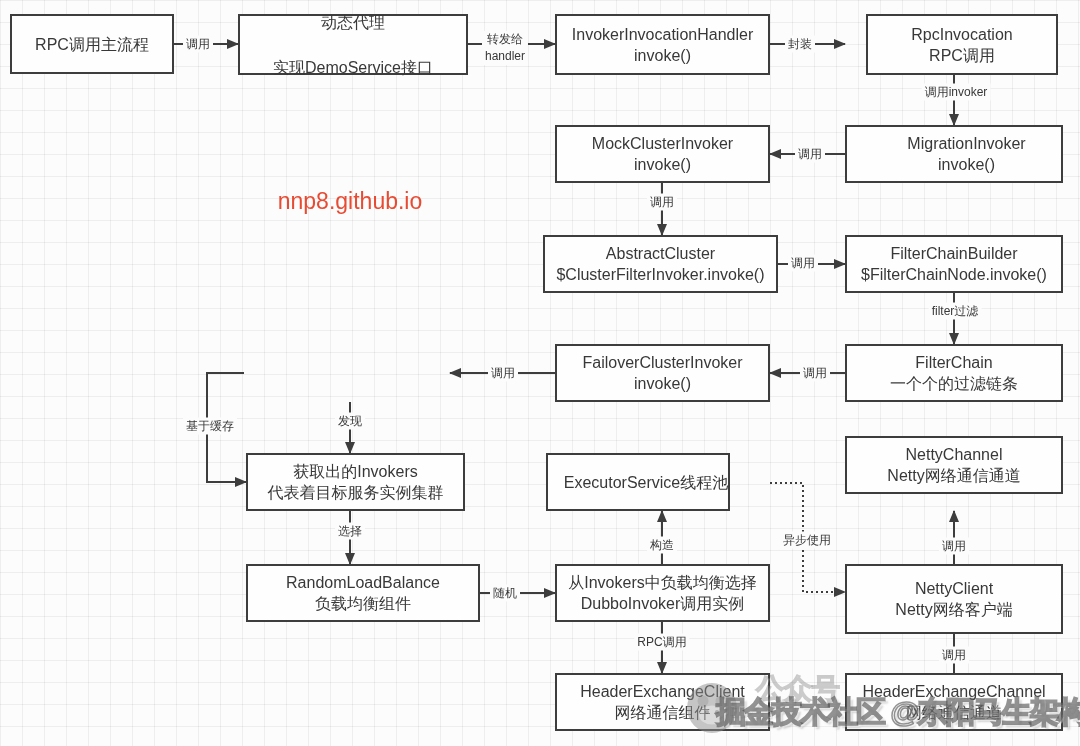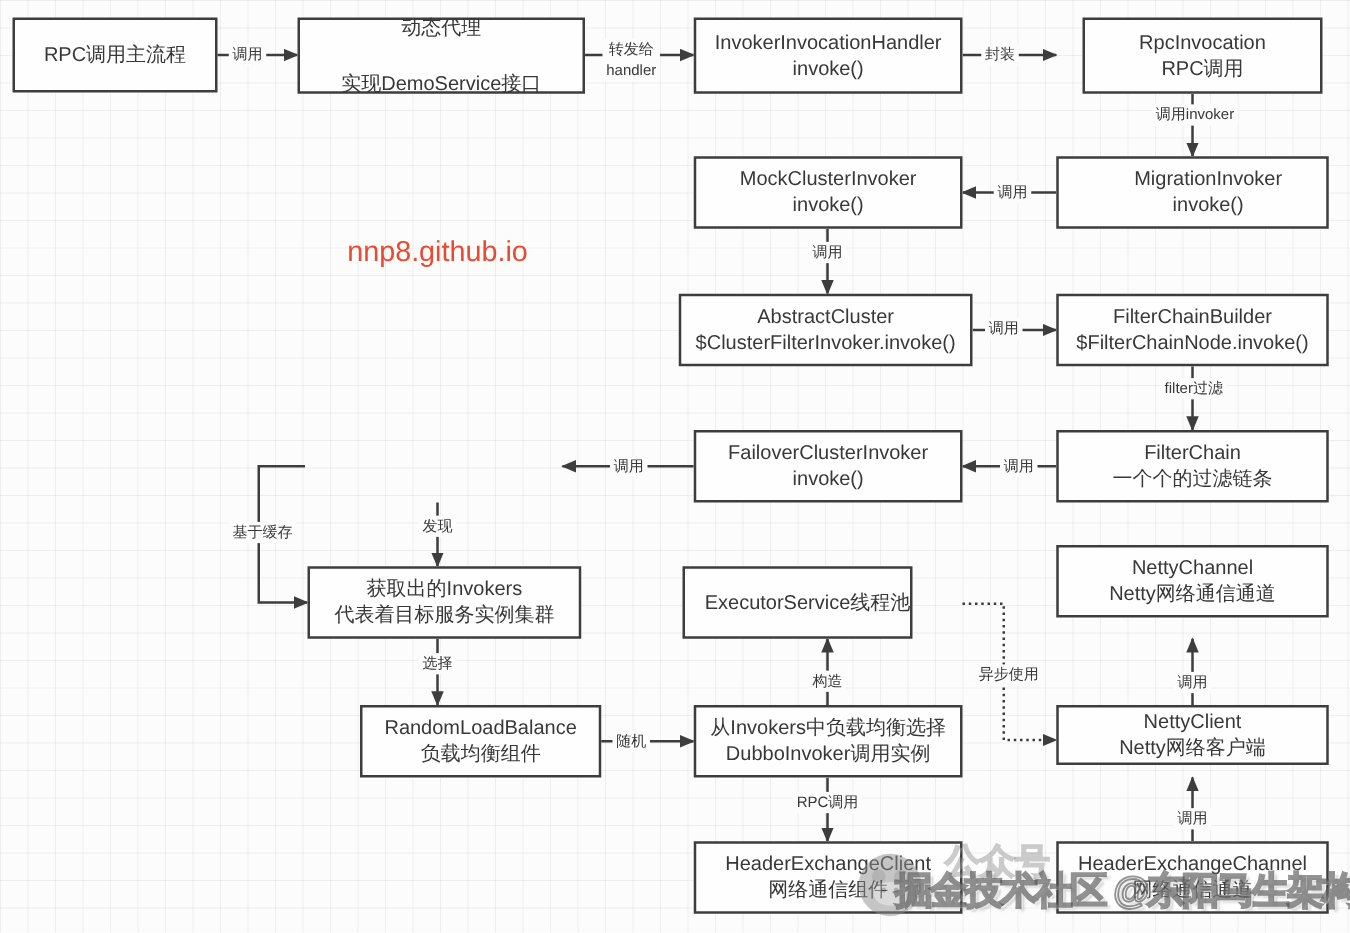--- a/index.html
+++ b/index.html
@@ -132,29 +132,29 @@
       <span class="nline">获取出的Invokers</span>
       <span class="nline">代表着目标服务实例集群</span>
     </div>
     <div class="node" style="left: 546px; top: 453px; width: 184px; height: 58px; padding-left: 16px;">
       <span class="nline">ExecutorService线程池</span>
     </div>
     <div class="node" style="left: 845px; top: 436px; width: 218px; height: 58px;">
       <span class="nline">NettyChannel</span>
       <span class="nline">Netty网络通信通道</span>
     </div>
-    <div class="node" style="left: 246px; top: 564px; width: 193px; height: 58px; margin-left: 42px;">
+    <div class="node" style="left: 246px; top: 564px; width: 234px; height: 58px;">
       <span class="nline">RandomLoadBalance</span>
       <span class="nline">负载均衡组件</span>
     </div>
     <div class="node" style="left: 555px; top: 564px; width: 215px; height: 58px;">
       <span class="nline">从Invokers中负载均衡选择</span>
       <span class="nline">DubboInvoker调用实例</span>
     </div>
-    <div class="node" style="left: 845px; top: 564px; width: 218px; height: 48px;">
+    <div class="node" style="left: 845px; top: 564px; width: 218px; height: 70px;">
       <span class="nline">NettyClient</span>
       <span class="nline">Netty网络客户端</span>
     </div>
     <div class="node" style="left: 845px; top: 673px; width: 218px; height: 58px;">
       <span class="nline">HeaderExchangeChannel</span>
       <span class="nline">网络通信通道</span>
     </div>
     <div class="node" style="left: 555px; top: 673px; width: 215px; height: 58px;">
       <span class="nline">HeaderExchangeClient</span>
       <span class="nline">网络通信组件</span>

